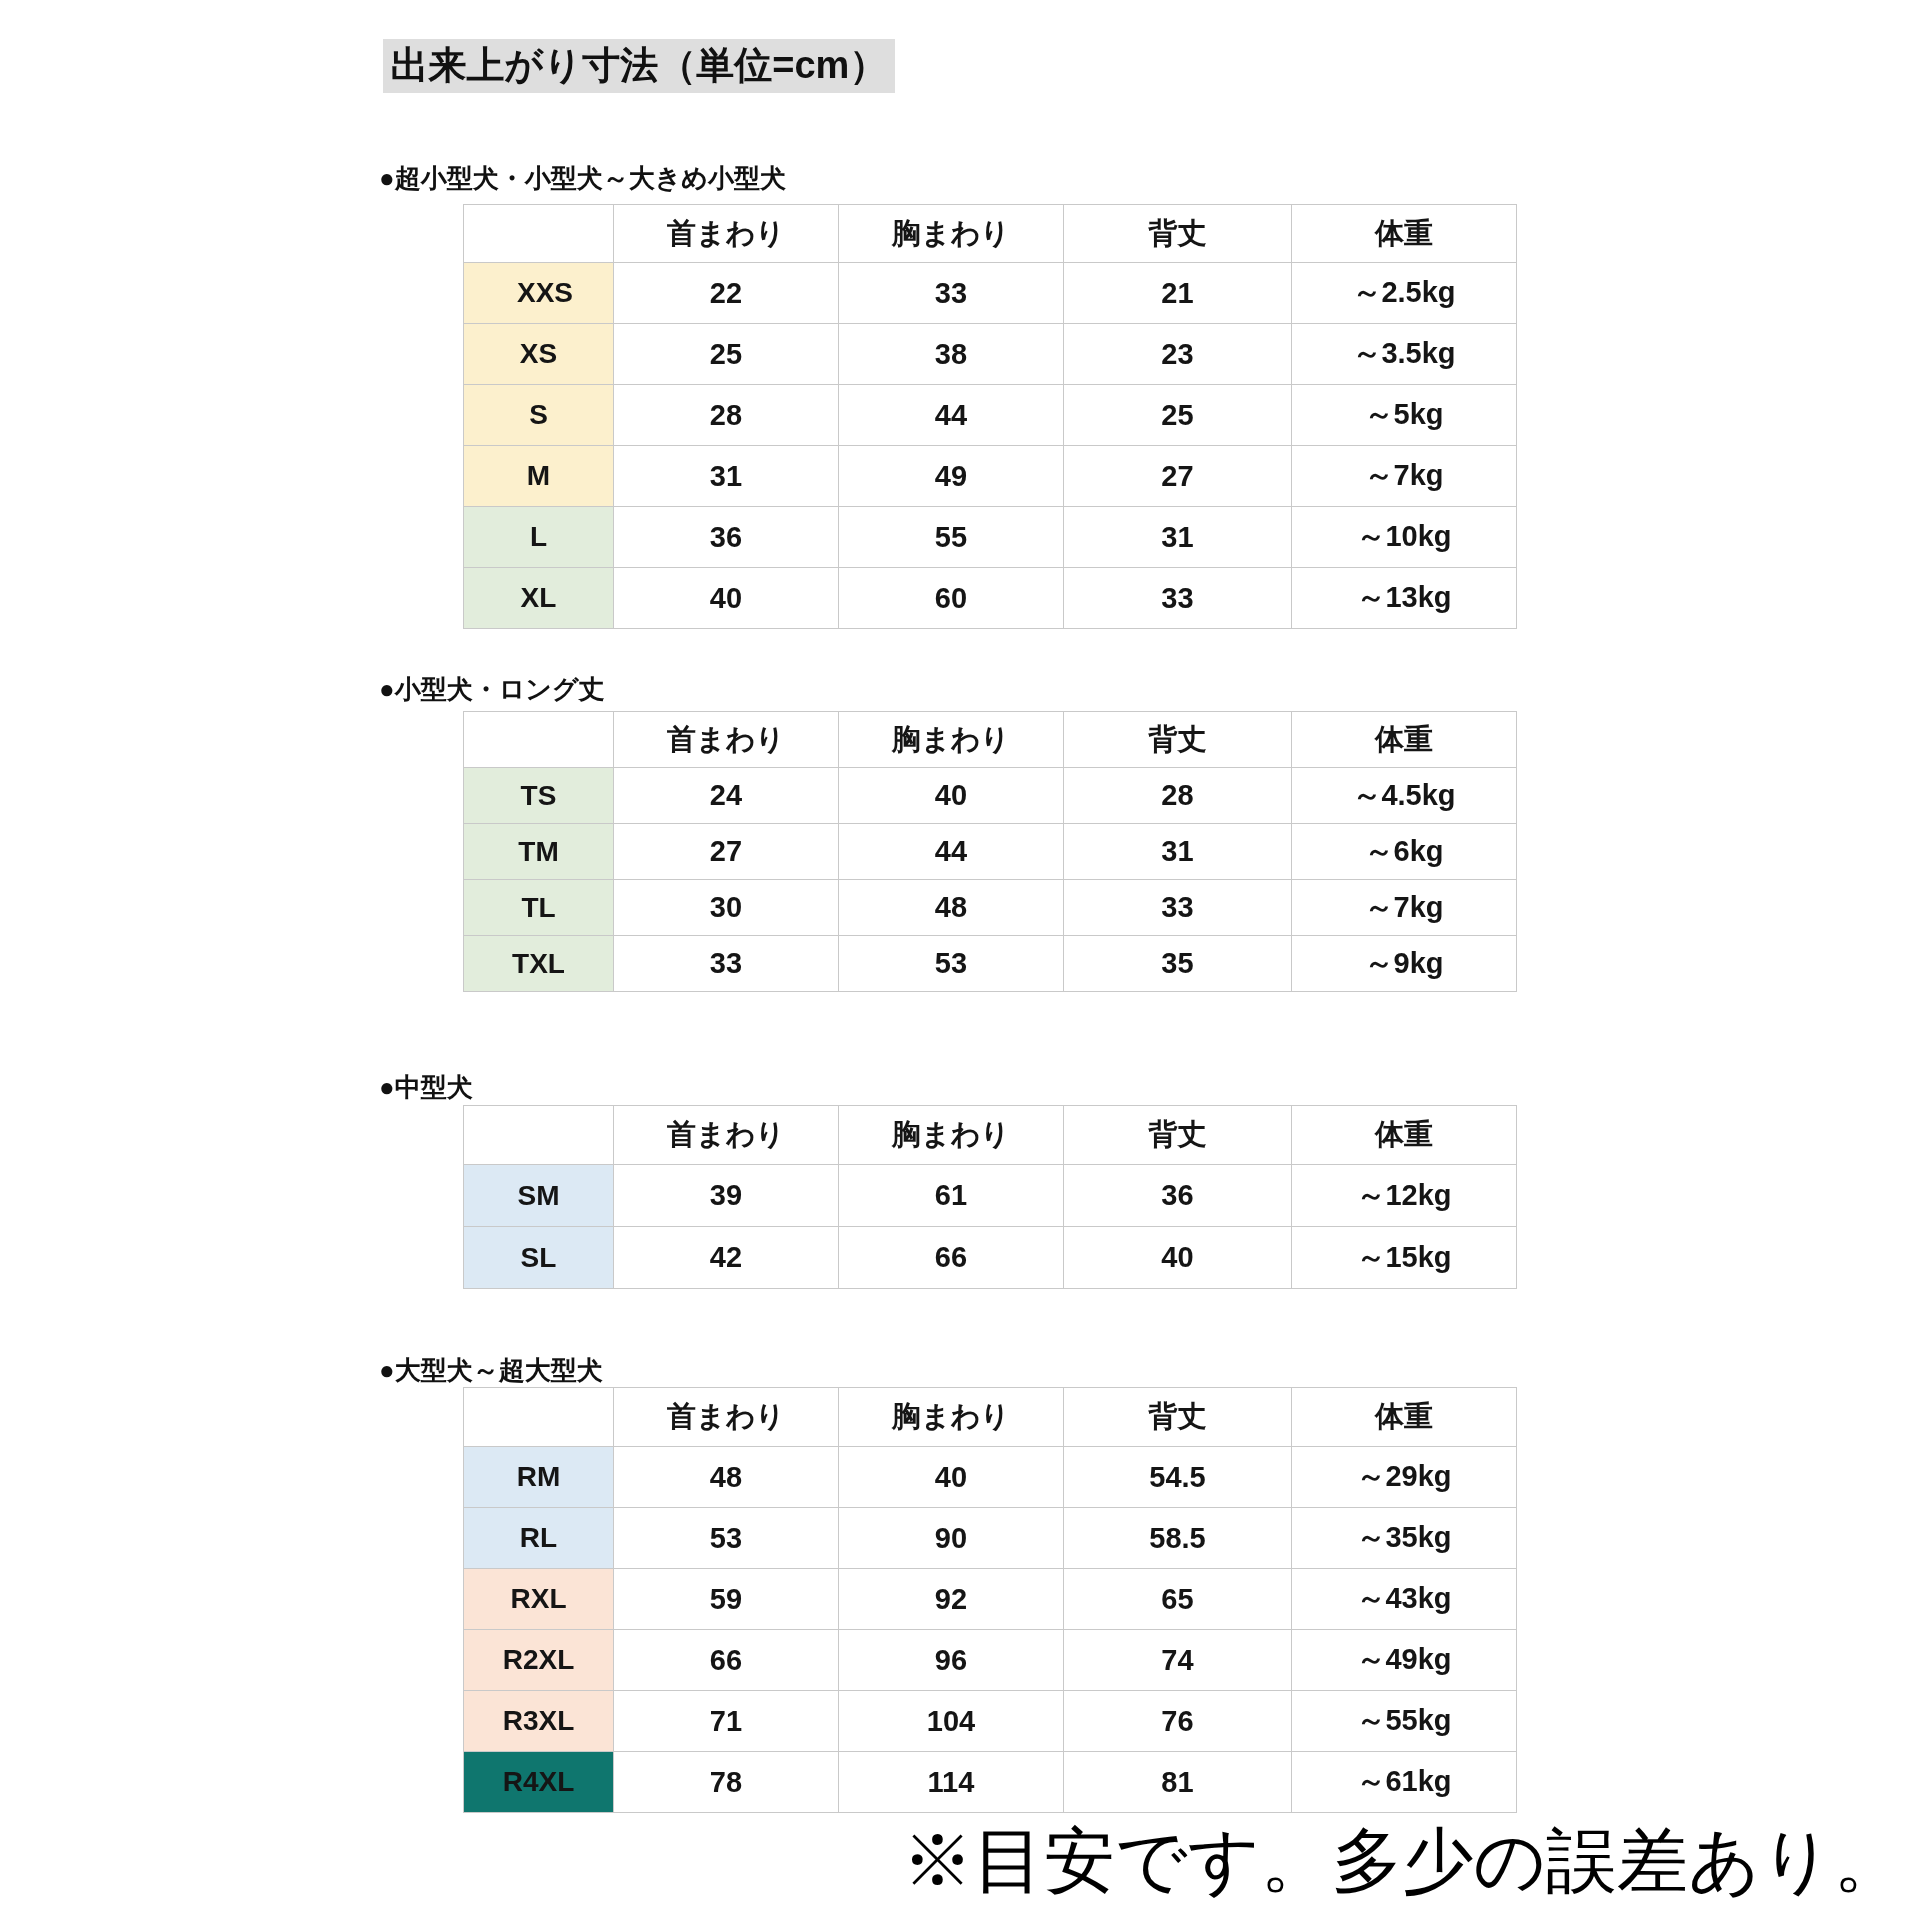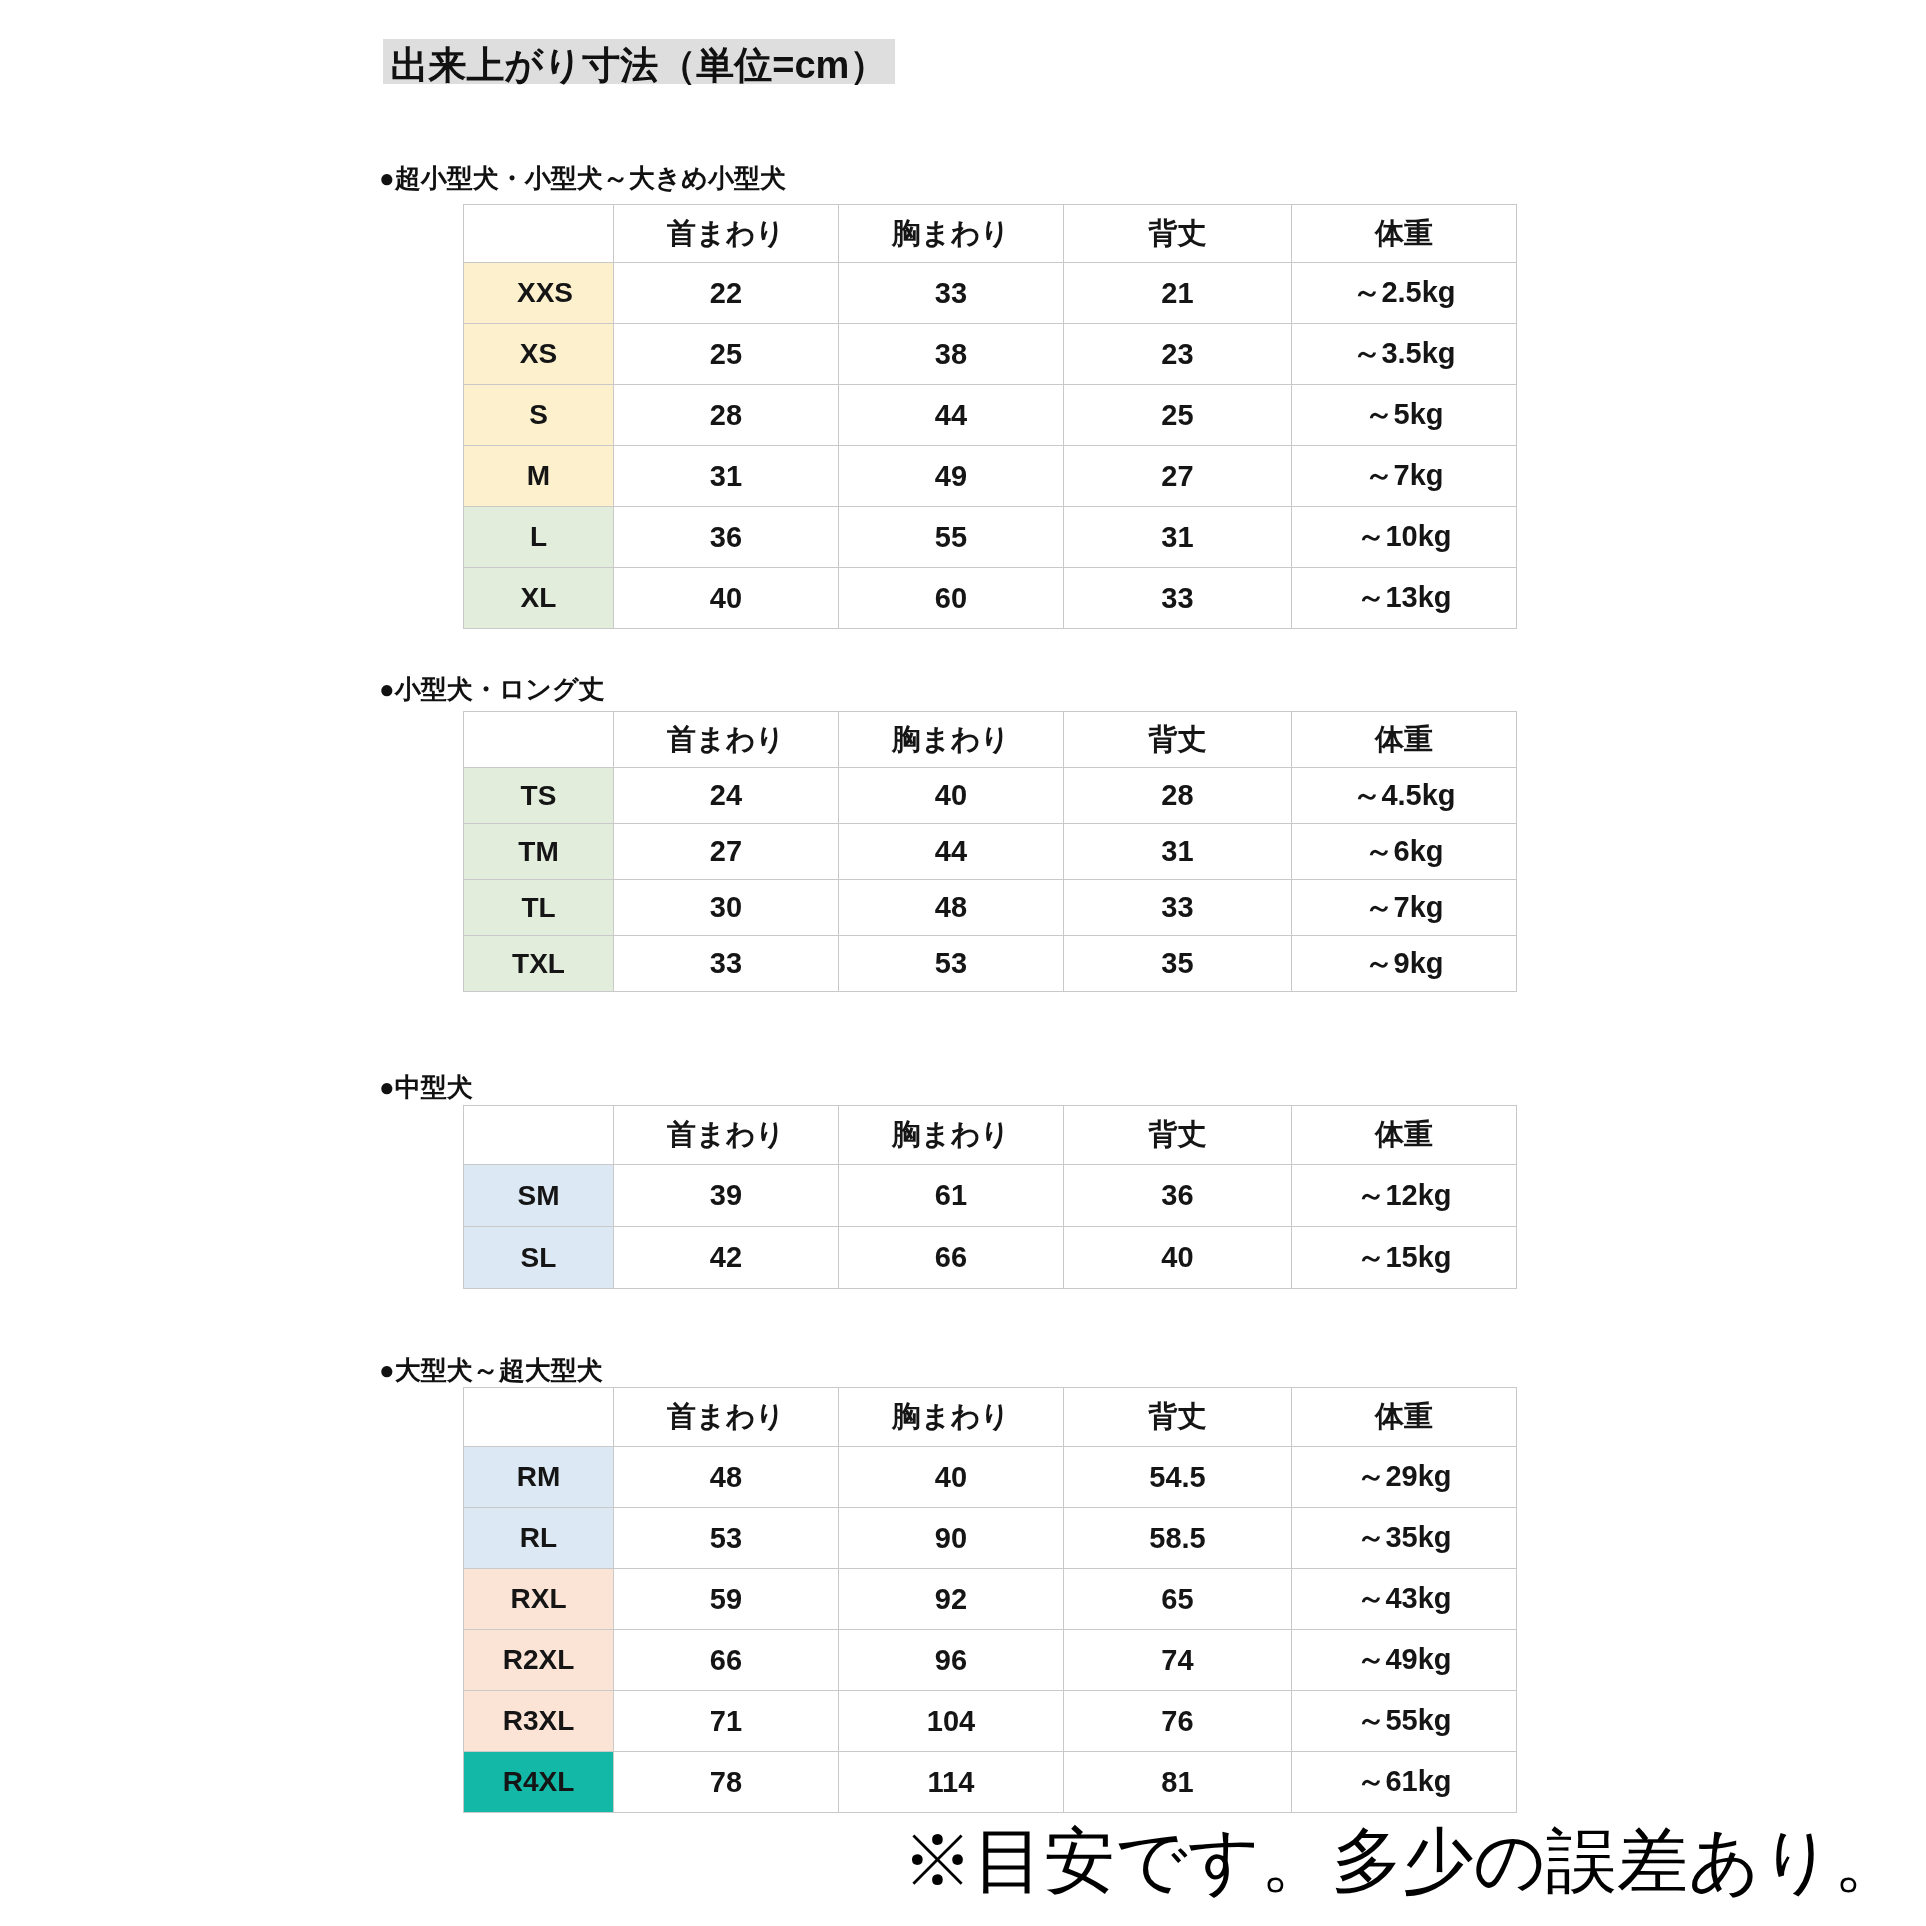--- a/index.html
+++ b/index.html
@@ -8,21 +8,21 @@
     width: 1926px;
     height: 1926px;
     background: #ffffff;
     font-family: "Liberation Sans", "DejaVu Sans", sans-serif;
     overflow: hidden;
   }
   .title {
     position: absolute;
     left: 383px;
     top: 39px;
-    height: 45px;
+    height: 54px;
     line-height: 53px;
     padding: 0 7.5px;
     font-size: 38px;
     font-weight: bold;
     color: #111;
     white-space: nowrap;
   }
   .section-label {
     position: absolute;
     left: 379px;
@@ -291,21 +291,21 @@
       <td>～49kg</td>
     </tr>
     <tr>
       <th class="size-cell" style="background-color: rgb(251, 228, 214); text-align: center;">R3XL</th>
       <td>71</td>
       <td>104</td>
       <td>76</td>
       <td>～55kg</td>
     </tr>
     <tr>
-      <th class="size-cell" style="background-color: #14b8a6;">R4XL</th>
+      <th class="size-cell" style="background-color: #0f766e;">R4XL</th>
       <td>78</td>
       <td>114</td>
       <td>81</td>
       <td>～61kg</td>
     </tr>
   </tbody>
 </table>
 
 <div class="footnote">※目安です。多少の誤差あり。</div>
 

